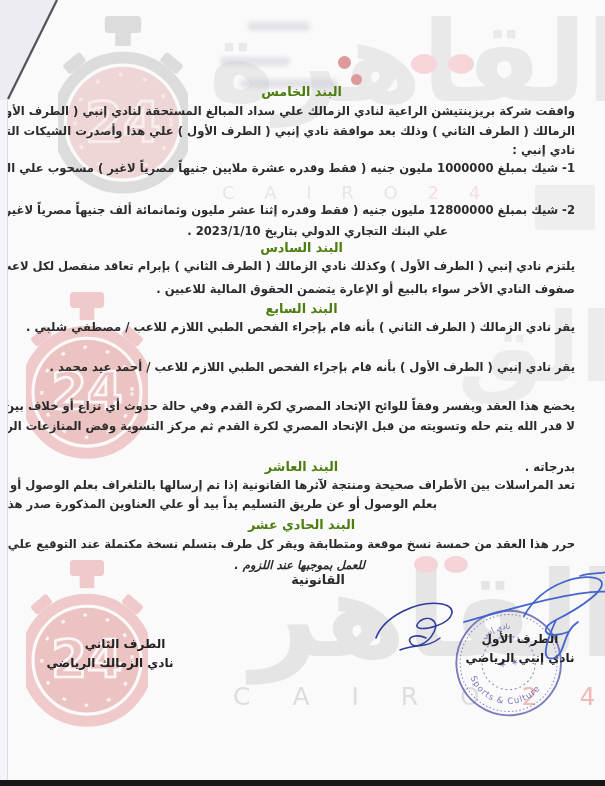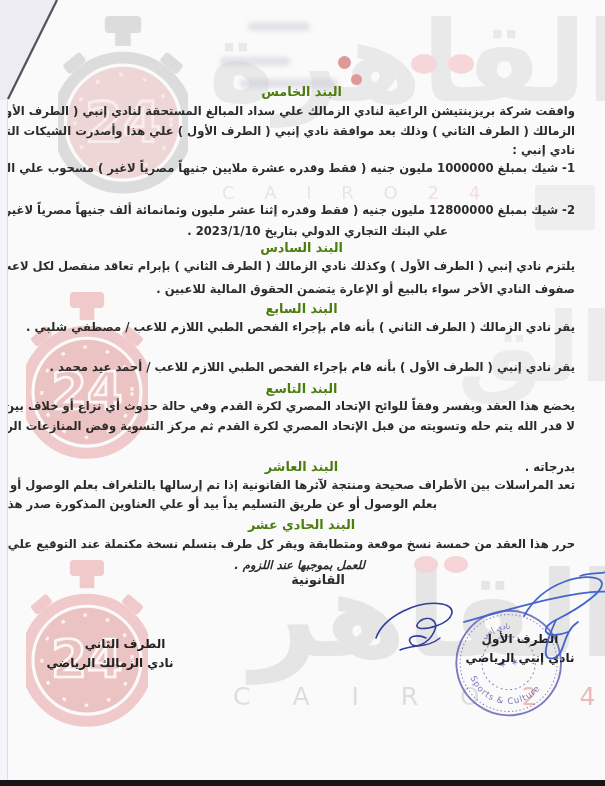--- a/index.html
+++ b/index.html
@@ -119,21 +119,20 @@
 
   <div class="hd" style="top:240px;">البند السادس</div>
   <div class="line just" style="top:259px;">يلتزم نادي إنبي ( الطرف الأول ) وكذلك نادي الزمالك ( الطرف الثاني ) بإبرام تعاقد منفصل لكل لاعب منتقل إلي</div>
   <div class="line" style="top:282px;">صفوف النادي الأخر سواء بالبيع أو الإعارة يتضمن الحقوق المالية للاعبين .</div>
 
   <div class="hd" style="top:301px;">البند السابع</div>
   <div class="line" style="top:320px;">يقر نادي الزمالك ( الطرف الثاني ) بأنه قام بإجراء الفحص الطبي اللازم للاعب / مصطفي شلبي .</div>
 
   <div class="line" style="top:360px;">يقر نادي إنبي ( الطرف الأول ) بأنه قام بإجراء الفحص الطبي اللازم للاعب / أحمد عيد محمد .</div>
 
-  <div class="hd" style="top:381px;">البند التاسع</div>
   <div class="line just" style="top:399px;">يخضع هذا العقد ويفسر وفقاً للوائح الإتحاد المصري لكرة القدم  وفي حالة حدوث أي نزاع أو خلاف بين الأطراف</div>
   <div class="line just" style="top:419px;">لا قدر الله يتم حله وتسويته من قبل الإتحاد المصري لكرة القدم ثم مركز التسوية وفض المنازعات الرياضية</div>
   <div class="line" style="top:460px;">بدرجاته .</div>
 
   <div class="hd" style="top:459px;">البند العاشر</div>
   <div class="line just" style="top:478px;">تعد المراسلات بين الأطراف صحيحة ومنتجة لآثرها القانونية إذا تم إرسالها بالتلغراف بعلم الوصول أو بالبريد</div>
   <div class="line free" style="top:497px;right:168px;">بعلم الوصول أو عن طريق التسليم يداً بيد أو علي العناوين المذكورة صدر هذا الاتفاق .</div>
 
   <div class="hd" style="top:517px;">البند الحادي عشر</div>
   <div class="line just" style="top:537px;">حرر هذا العقد من خمسة نسخ موقعة ومتطابقة ويقر كل طرف بتسلم نسخة مكتملة عند التوقيع علي هذا العقد</div>

